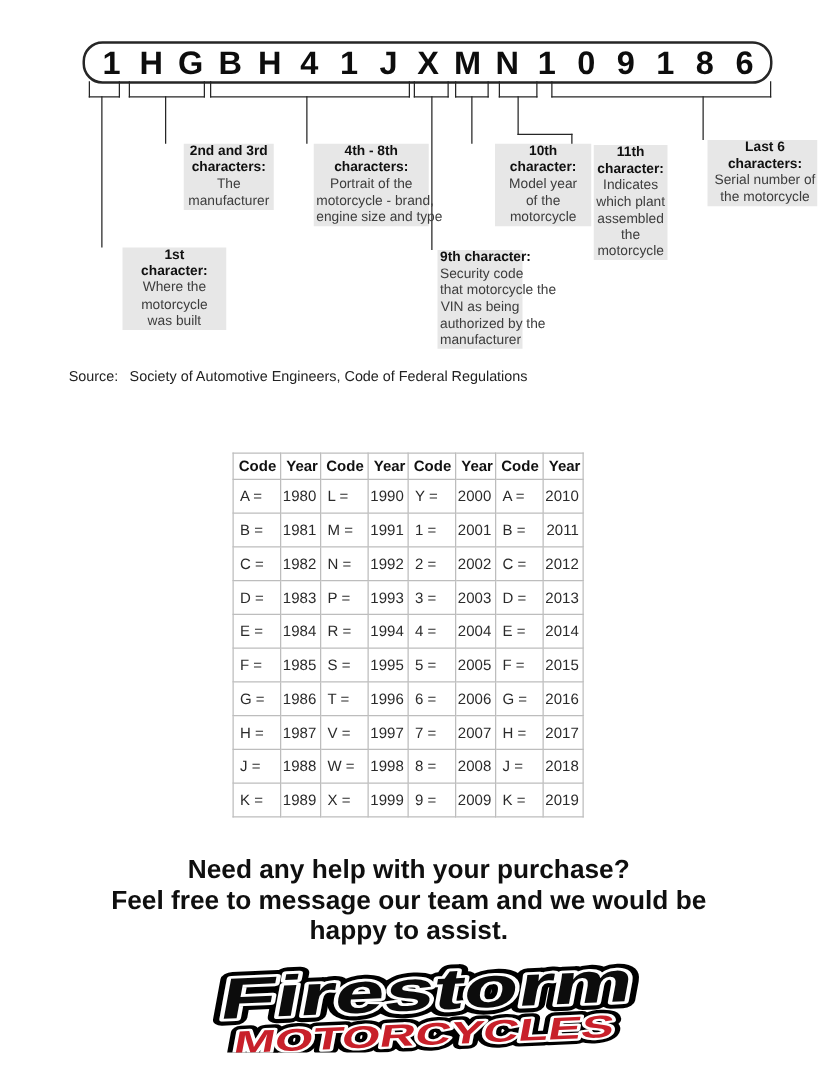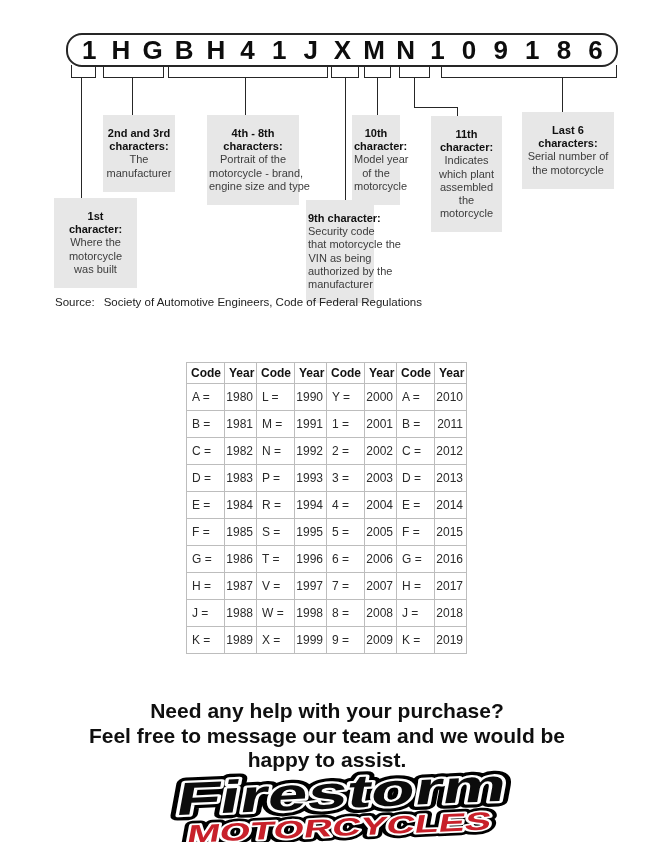--- a/index.html
+++ b/index.html
@@ -41,49 +41,49 @@
   #ln4  { left:345px; top:77px; height:123px; }
   #ln5  { left:377px; top:77px; height:38px;  }
   #ln6a { left:414px; top:77px; height:31px;  }
   #ln6h { left:414px; top:107px; width:44px;  }
   #ln6b { left:457px; top:107px; height:9px;  }
   #ln7  { left:562px; top:77px; height:35px;  }
 
   .abox {
     position:absolute; background:#e7e7e7; text-align:center;
     font-size:11px; line-height:13.2px; color:#3c3c3c;
-    padding:12px 2px; box-sizing:border-box; white-space:nowrap;
+    padding:0 2px; box-sizing:border-box; white-space:nowrap;margin-left:44px;
   }
   .abox-head { font-weight:bold; color:#101010; }
   #box-a { left:54px;  top:198px; width:83px;  }
   #box-b { left:103px; top:115px; width:72px;  }
   #box-c { left:207px; top:115px; width:92px; }
   #box-d { left:306px; top:200px; width:68px;  }
-  #box-e { left:352px; top:115px; width:48px;  }
-  #box-f { left:431px; top:116px; width:71px;  }
+  #box-e { left:352px; top:115px; width:77px;  }
+  #box-f { left:431px; top:116px; width:59px;  }
   #box-g { left:522px; top:112px; width:92px;  }
 
   #source-line { position:absolute; left:55px; top:296px; font-size:11.5px; color:#222; }
   #source-line .src-label { margin-right:9px; }
 
   
   #year-table {
     position:absolute; left:186px; top:362px; width:281px;
     border-collapse:collapse; table-layout:fixed;
     font-size:12px; color:#2a2a2a;
   }
   #year-table th, #year-table td { border:1px solid #bdbdbd; overflow:hidden; white-space:nowrap; }
   #year-table th { height:20px; font-weight:bold; color:#111; text-align:left; padding:0 0 0 4px; }
   #year-table td { height:24px; }
   #year-table td.code { text-align:left;  padding-left:5px; }
   #year-table td.year { text-align:right; padding-right:3px; }
 
   
   #help {
-    position:absolute; left:0; right:0; top:699px; text-align:center;
+    position:absolute; left:0; right:0; top:684px; text-align:center;
     font-weight:bold; font-size:21px; line-height:24.5px; color:#0f0f0f;
   }
 
   
   #logo { position:absolute; left:153px; top:764px; width:372px; height:78px; }
   #logo text { font-family:"Liberation Sans", sans-serif; font-weight:bold; }
 </style>
 </head>
 <body>
 

